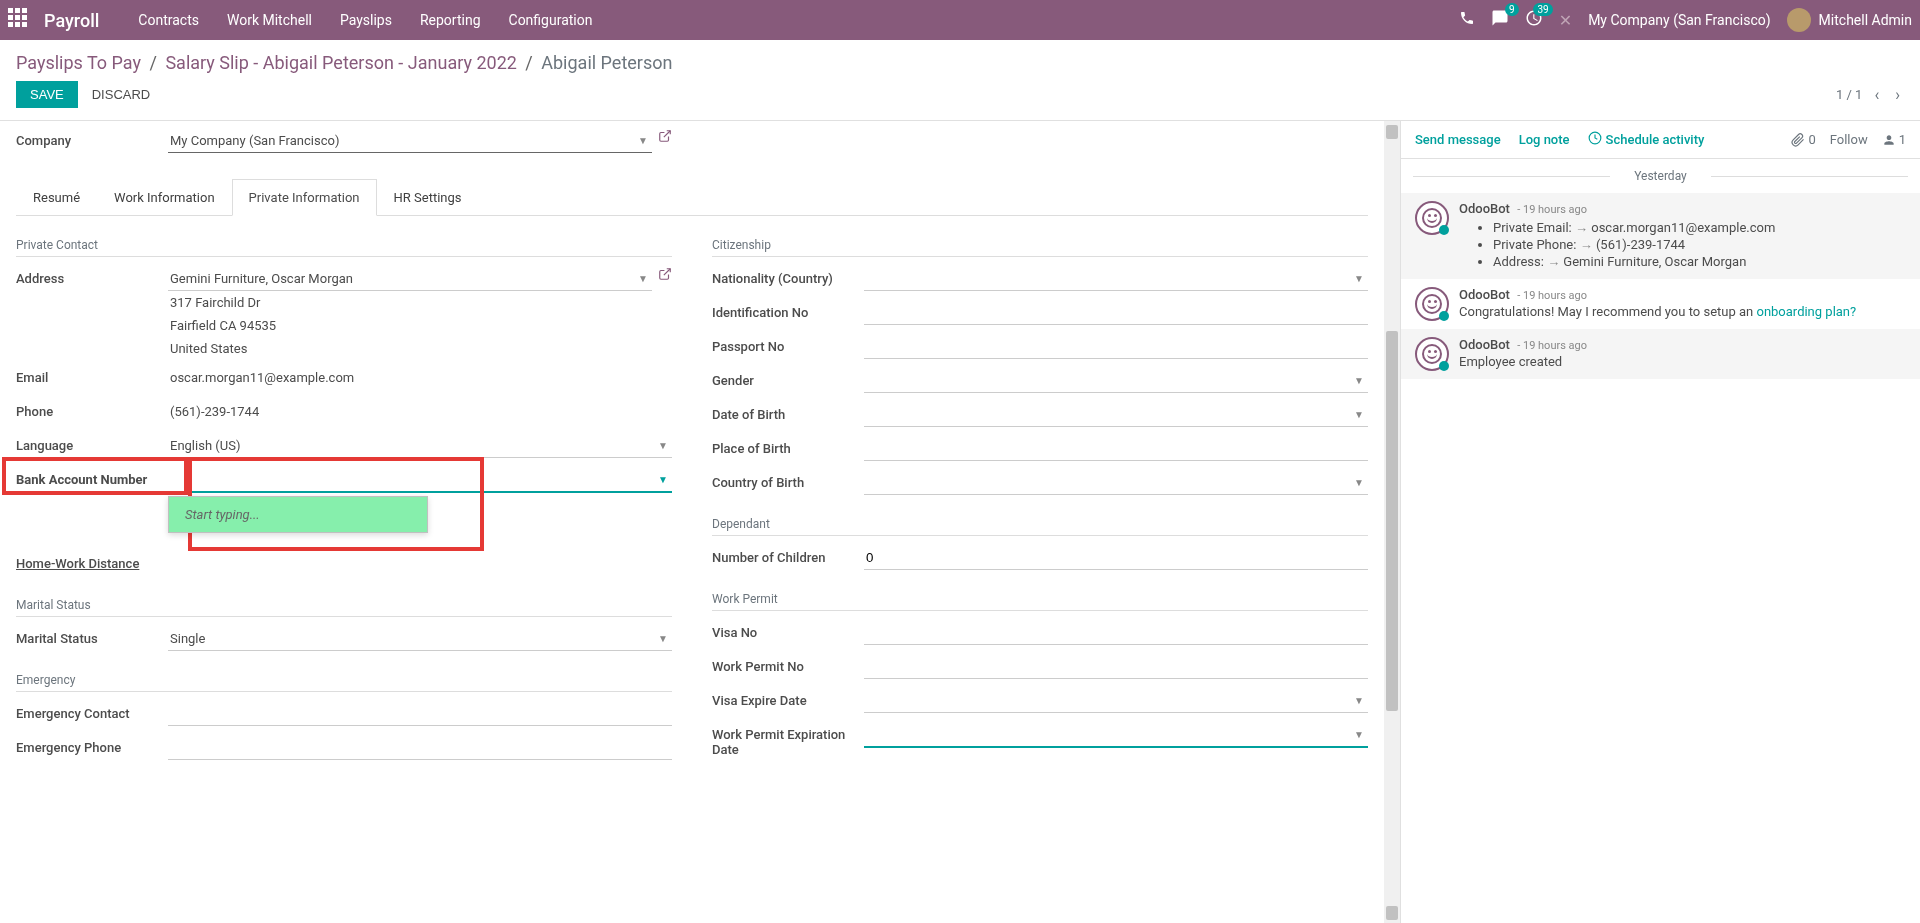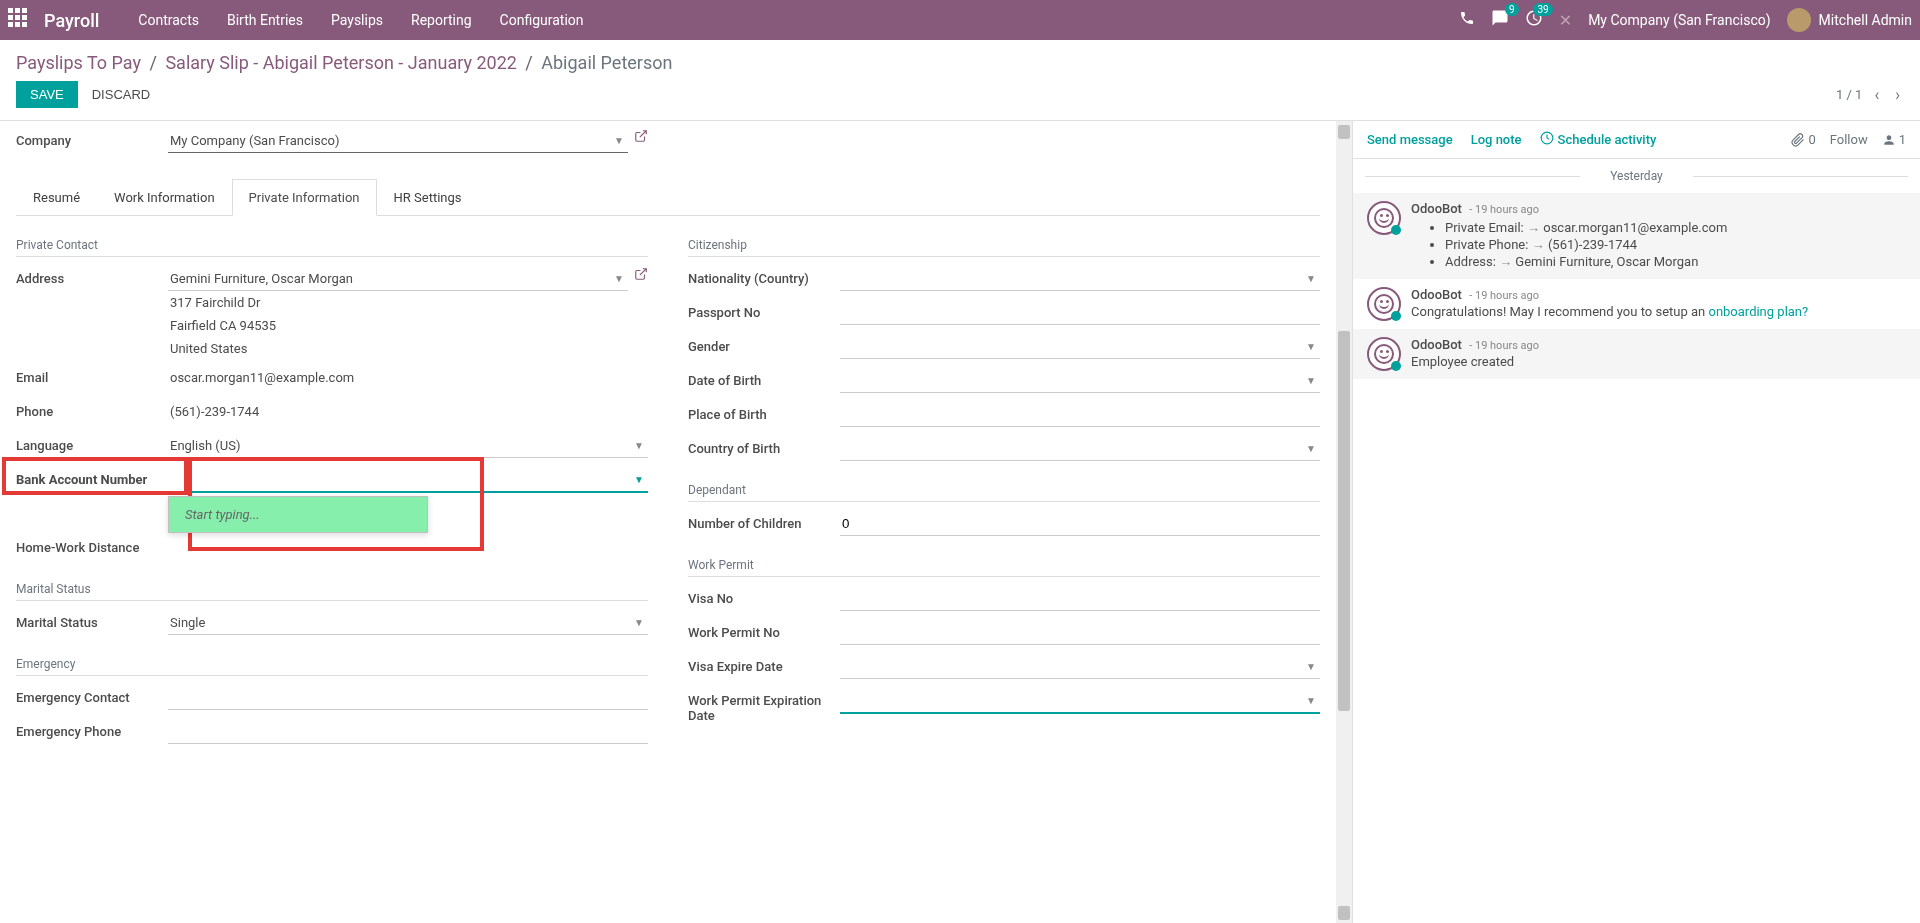--- a/index.html
+++ b/index.html
@@ -26,21 +26,21 @@
 .breadcrumb .current { color: #6c757d; }
 .action-row { display: flex; align-items: center; padding: 8px 16px 12px; border-bottom: 1px solid #e0e0e0; }
 .btn-save { background: #00a09d; color: #fff; border: none; padding: 6px 14px; font-size: 13px; font-weight: 500; cursor: pointer; }
 .btn-discard { background: none; border: none; color: #4c4c4c; padding: 6px 14px; font-size: 13px; cursor: pointer; }
 .pager { margin-left: auto; display: flex; align-items: center; gap: 8px; color: #6c757d; }
 .pager .nav-btn { cursor: pointer; color: #6c757d; font-size: 16px; padding: 0 4px; }
 
 
 .main-wrap { display: flex; height: calc(100vh - 120px); }
 .form-area { flex: 1; overflow-y: auto; padding: 8px 16px 16px; position: relative; }
-.chatter { width: 568px; border-left: 1px solid #e0e0e0; background: #fff; display: flex; flex-direction: column; }
+.chatter { width: 520px; border-left: 1px solid #e0e0e0; background: #fff; display: flex; flex-direction: column; }
 .scroll-gutter { width: 16px; background: #f0f0f0; position: relative; }
 .scroll-thumb { position: absolute; left: 2px; width: 12px; background: #c1c1c1; border-radius: 2px; }
 
 
 .form-row { display: flex; gap: 40px; }
 .form-col { flex: 1; min-width: 0; }
 .field-row { display: flex; align-items: flex-start; margin-bottom: 6px; min-height: 28px; }
 .field-label { width: 152px; flex-shrink: 0; font-weight: 500; color: #4c4c4c; padding-top: 4px; font-size: 13px; }
 .field-label.bold { font-weight: 700; }
 .field-input { flex: 1; position: relative; }
@@ -100,21 +100,21 @@
       <span></span>
       <span></span>
       <span></span>
       <span></span>
       <span></span>
       <span></span>
   </div>
   <div class="brand">Payroll</div>
   <div class="menu">
     <a>Contracts</a>
-    <a>Birth Entries</a>
+    <a>Work Mitchell</a>
     <a>Payslips</a>
     <a>Reporting</a>
     <a>Configuration</a>
   </div>
   <div class="right">
     <div class="icon-btn">
       <svg width="16" height="16" viewBox="0 0 24 24" fill="currentColor">
           <path d="M6.6 10.8c1.4 2.8 3.8 5.1 6.6 6.6l2.2-2.2c.3-.3.7-.4 1-.2 1.1.4 2.4.6 3.6.6.6 0 1 .4 1 1V20c0 .6-.4 1-1 1C10.6 21 3 13.4 3 4c0-.6.4-1 1-1h3.5c.6 0 1 .4 1 1 0 1.2.2 2.5.6 3.6.1.4 0 .8-.2 1l-2.3 2.2z"></path>
         </svg>
     </div>
@@ -243,21 +243,21 @@
             <div class="select-input teal-border">
               <span>&nbsp;</span>
               <span class="caret" style="color:#00a09d;">▼</span>
             </div>
             <div class="dropdown-popup" style="left:0;top:28px;width:260px;">
               <span>Start typing...</span>
             </div>
           </div>
         </div>
 
-        <div class="field-row" style="margin-top:40px;">
+        <div class="field-row" style="margin-top:56px;text-decoration:underline;">
           <div class="field-label">Home-Work Distance</div>
           <div class="field-input"></div>
         </div>
 
         <div class="section-header">Marital Status</div>
         <div class="field-row">
           <div class="field-label">Marital Status</div>
           <div class="field-input">
             <div class="select-input">
               <span>Single</span>
@@ -280,20 +280,24 @@
         <div class="red-box" style="left:172px;top:237px;width:296px;height:94px;"></div>
       </div>
 
       <div class="form-col">
         <div class="section-header">Citizenship</div>
         <div class="field-row">
           <div class="field-label">Nationality (Country)</div>
           <div class="field-input">
               <div class="select-input"><span>&nbsp;</span><span class="caret">▼</span></div>
             </div>
+        </div>
+        <div class="field-row">
+          <div class="field-label">Identification No</div>
+          <div class="field-input"><input class="text-input" style=""></div>
         </div>
         <div class="field-row">
           <div class="field-label">Passport No</div>
           <div class="field-input"><input class="text-input" style=""></div>
         </div>
         <div class="field-row">
           <div class="field-label">Gender</div>
           <div class="field-input">
               <div class="select-input"><span>&nbsp;</span><span class="caret">▼</span></div>
             </div>

